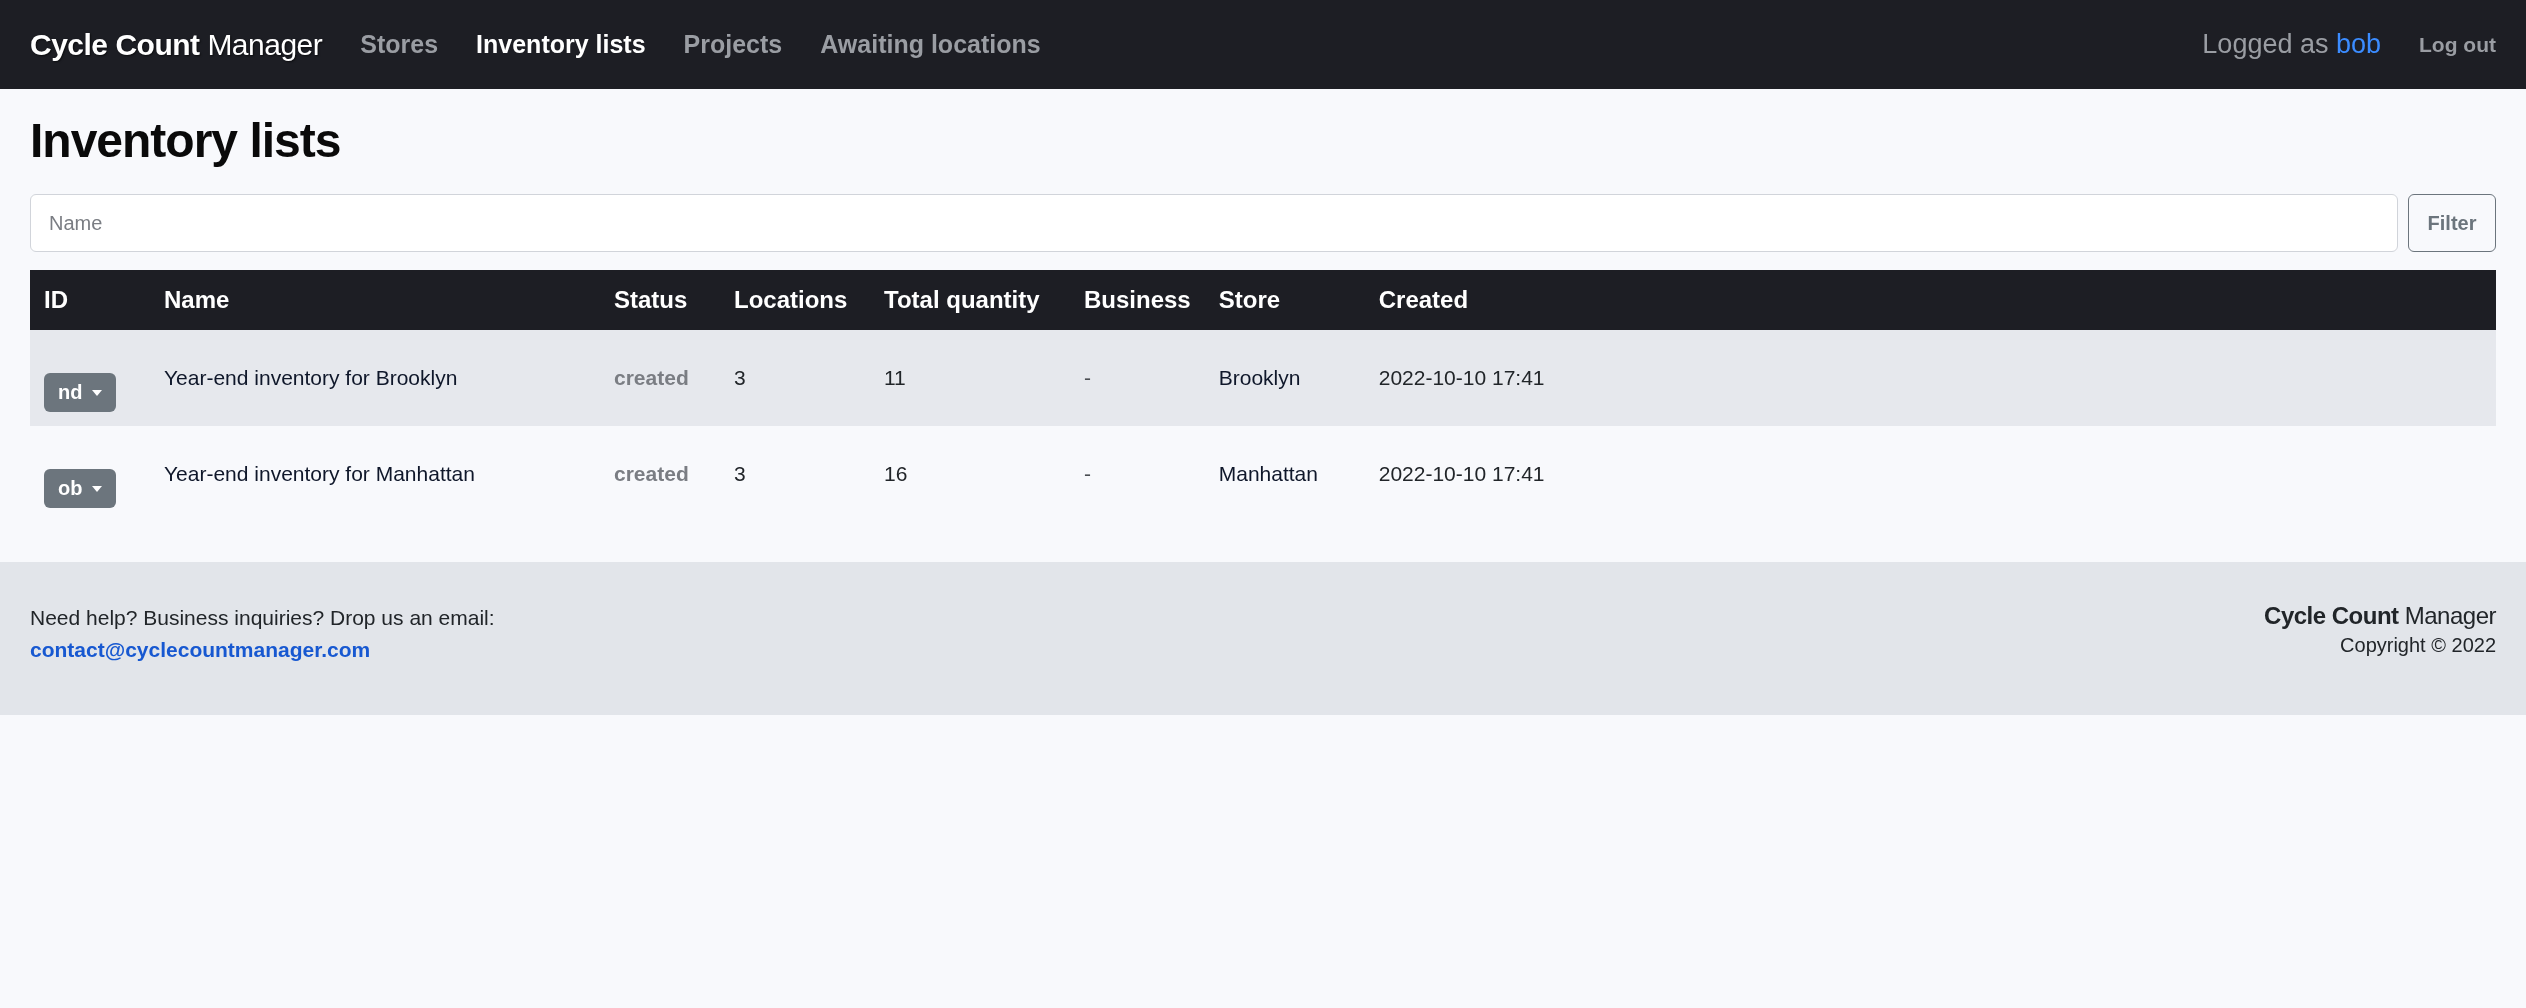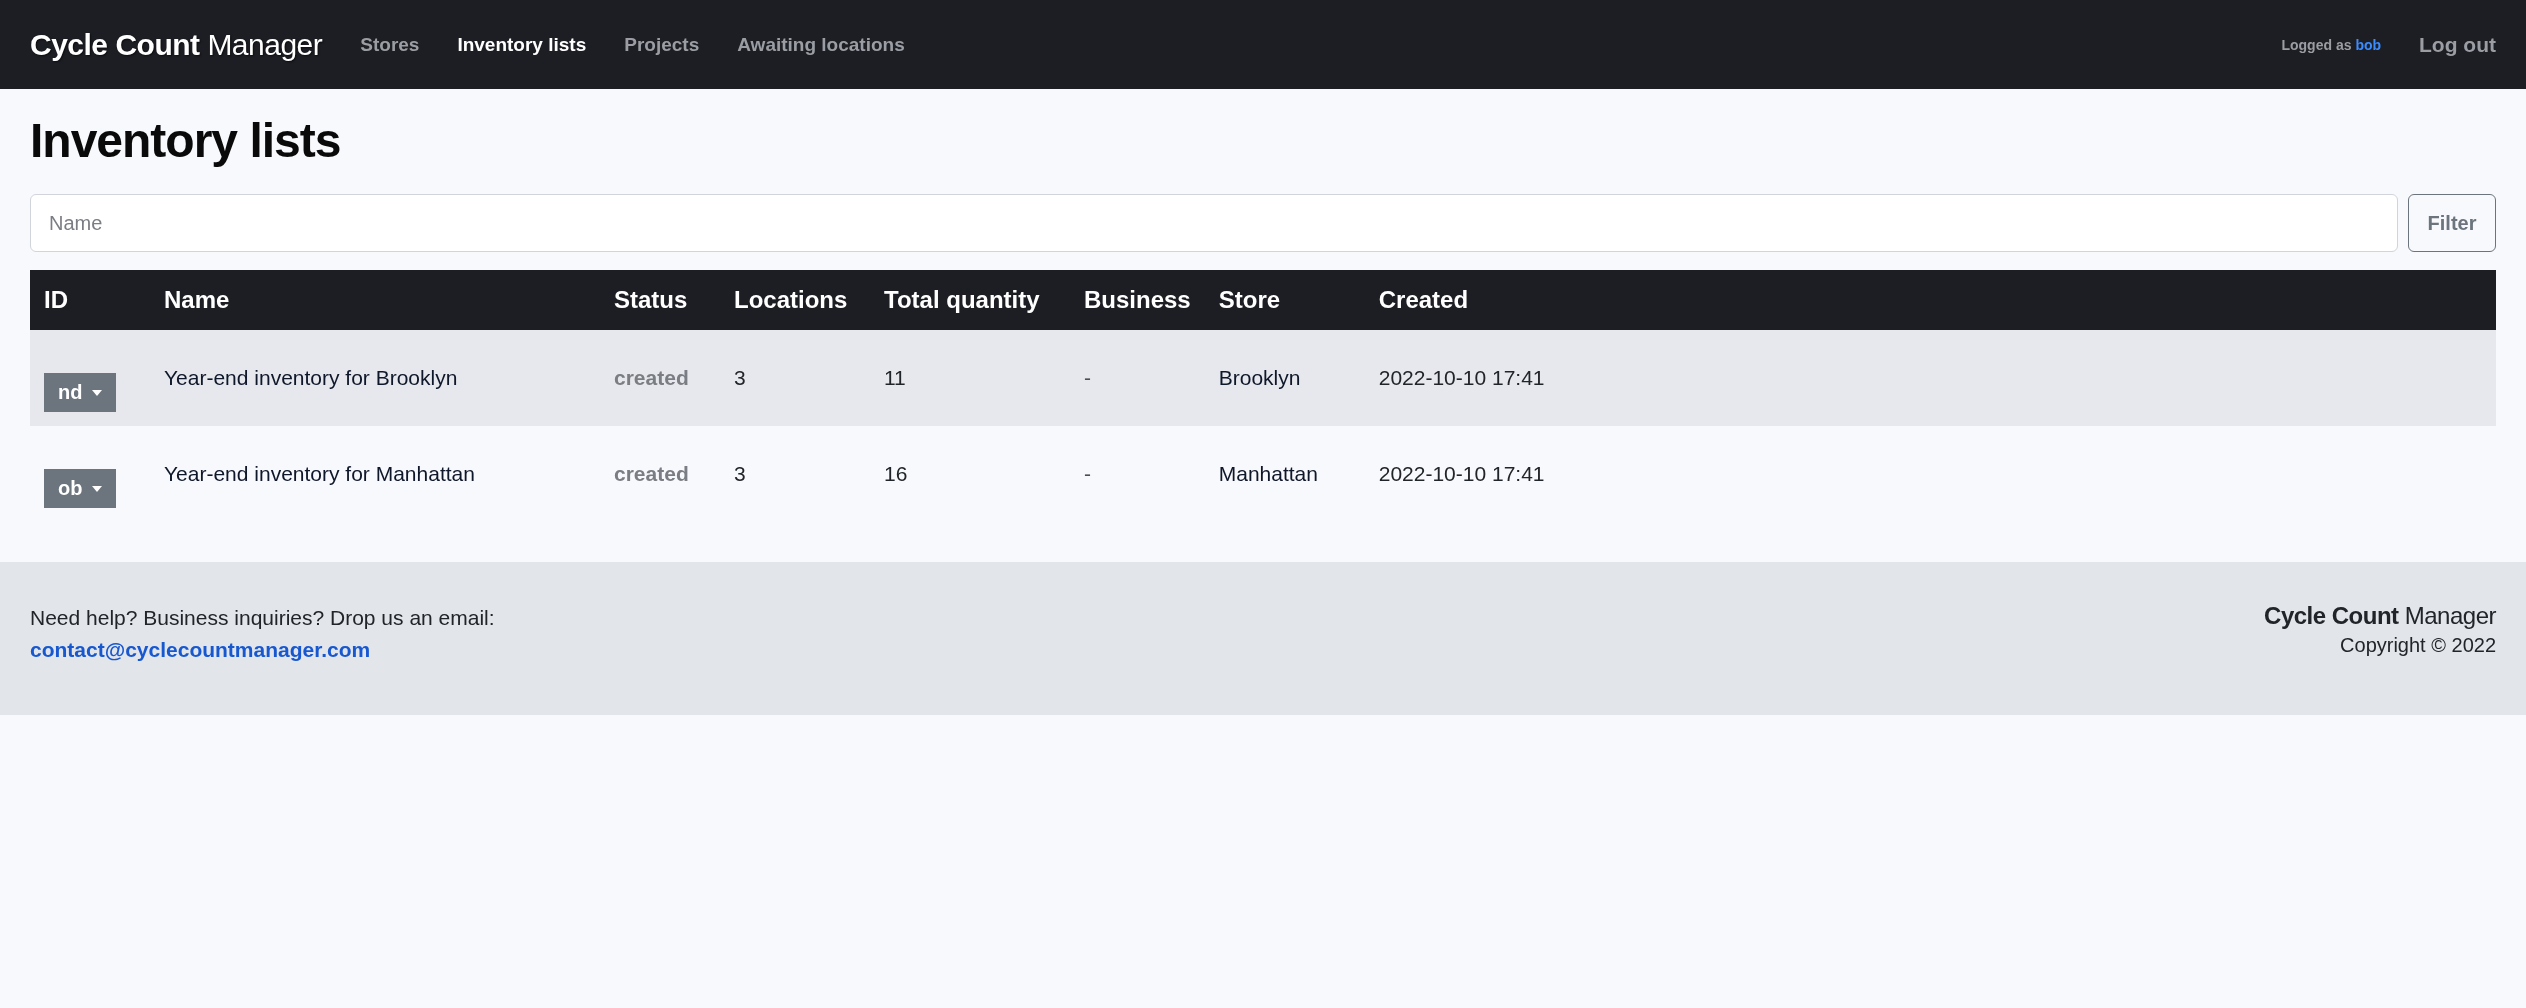--- a/index.html
+++ b/index.html
@@ -35,38 +35,38 @@
     }
     .brand-light {
       font-weight: 300;
     }
     .nav-links {
       display: flex;
       gap: 38px;
     }
     .nav-link {
       color: #9a9da3;
-      font-size: 19px;
+      font-size: 25px;
       font-weight: 600;
       text-decoration: none;
       cursor: pointer;
       text-align: right;
     }
     .nav-link.active {
       color: #fff;
     }
     .navbar-right {
       display: flex;
       align-items: center;
       gap: 38px;
     }
     .logged-as {
       color: #9a9da3;
-      font-size: 14px;
-      font-weight: 700;
+      font-size: 27px;
+      font-weight: 400;
     }
     .username {
       color: #3b8cff;
     }
     .logout {
       color: #9a9da3;
       font-size: 21px;
       font-weight: 600;
       cursor: pointer;
     }
@@ -135,21 +135,21 @@
     }
     .table td {
       padding: 14px;
       font-size: 21px;
       vertical-align: middle;
     }
     .id-btn {
       background: #6c757d;
       color: #fff;
       border: none;
-      border-radius: 0;
+      border-radius: 6px;
       padding: 8px 14px;
       font-size: 20px;
       font-weight: 600;
       cursor: pointer;
       display: inline-flex;
       align-items: center;
       gap: 10px;
       margin-top: 29px;
     }
     .caret {

